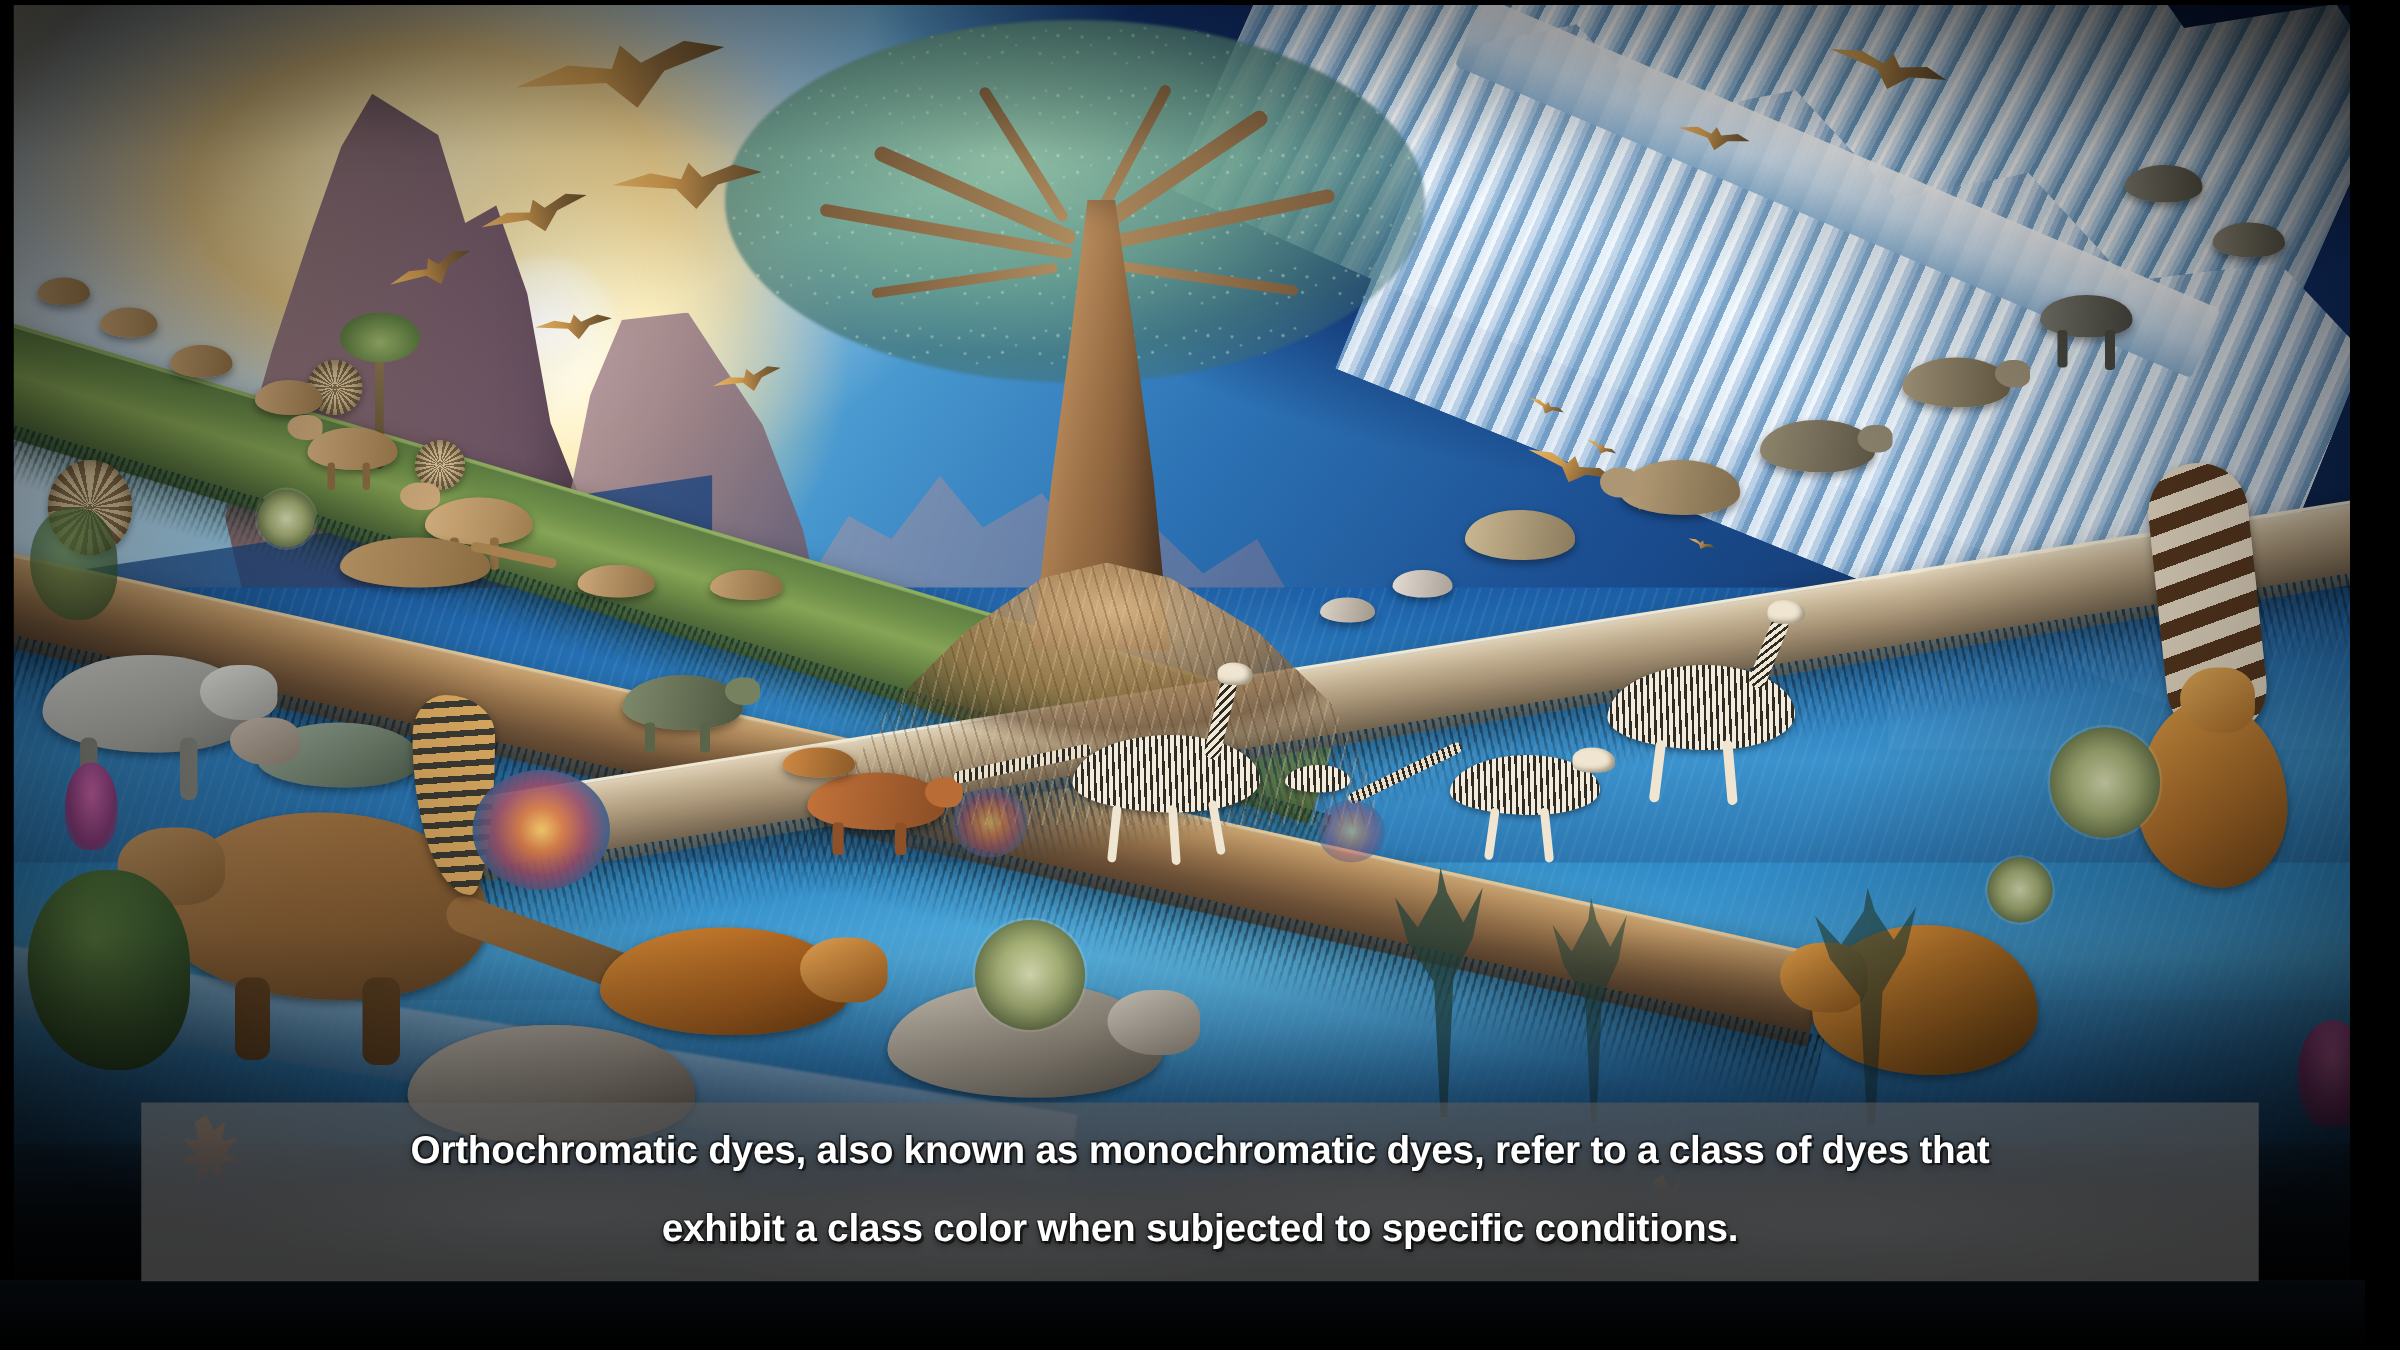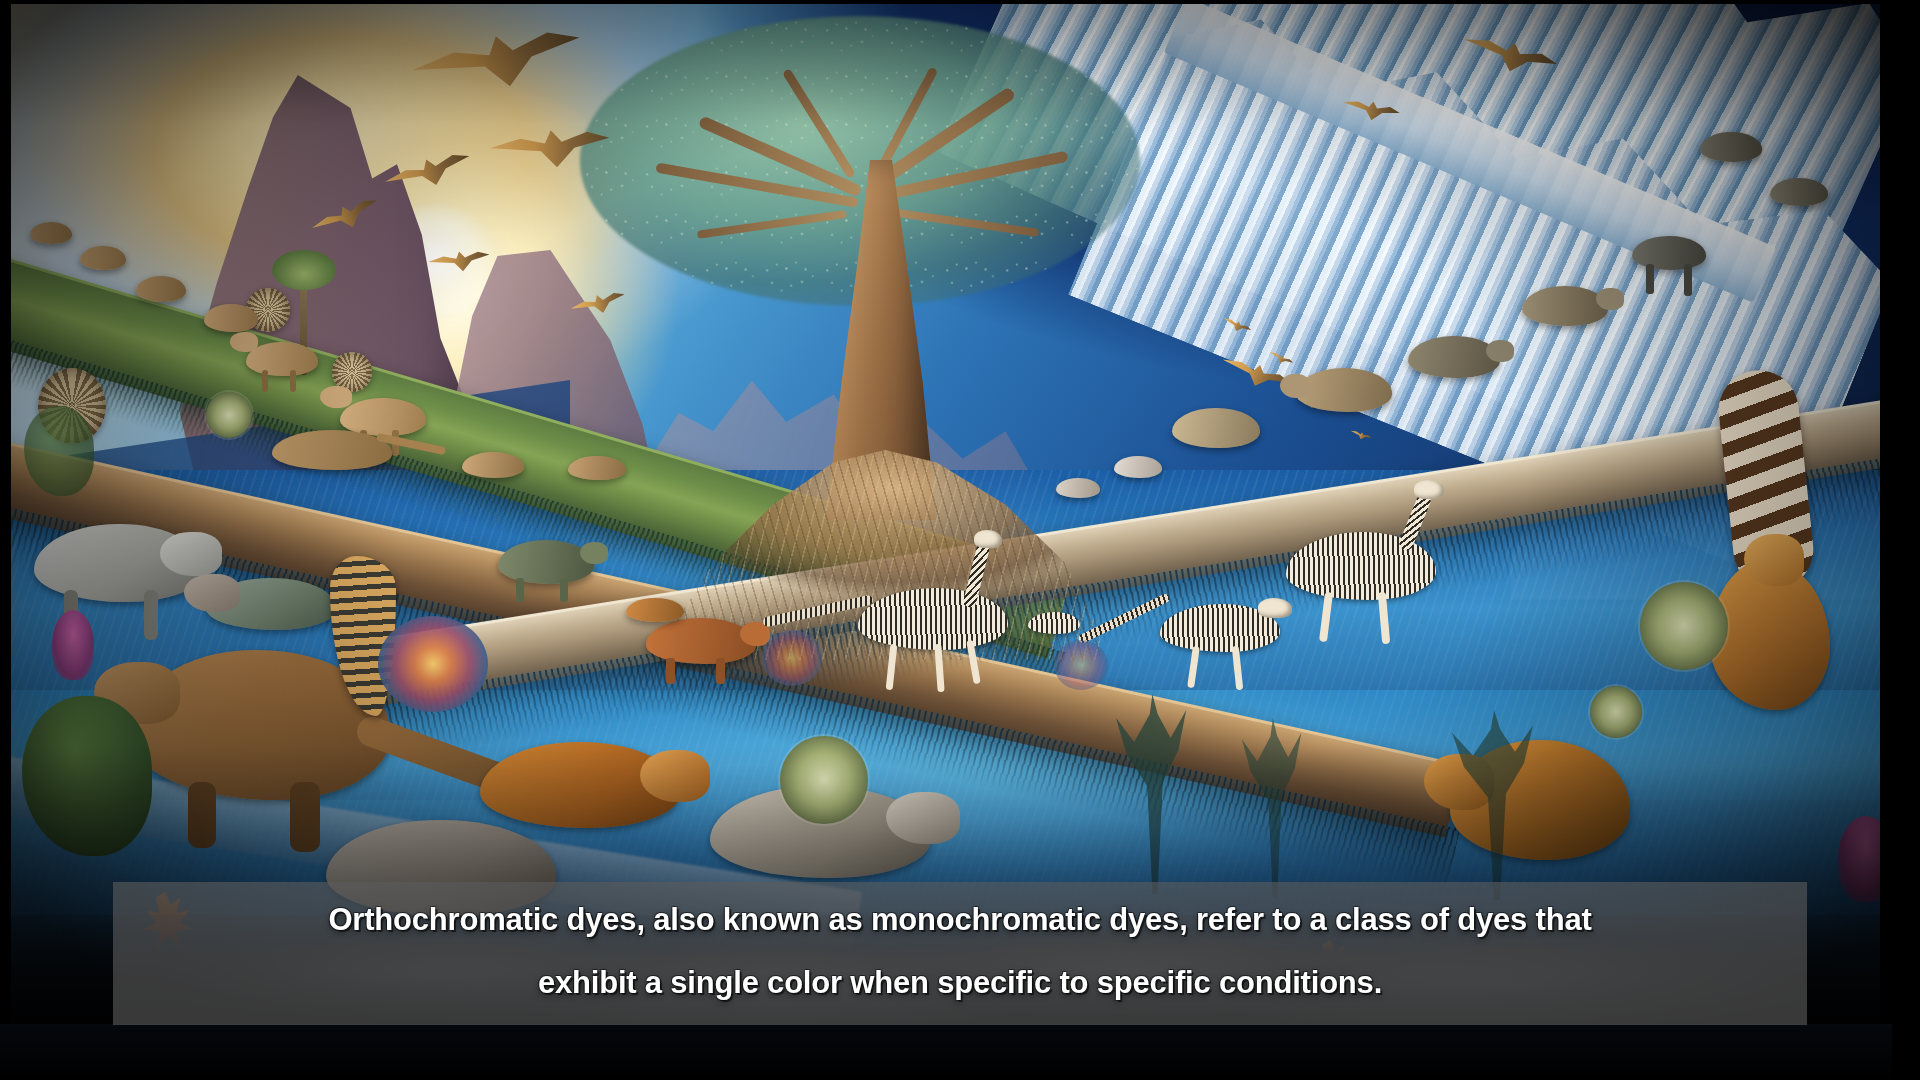--- a/index.html
+++ b/index.html
@@ -642,17 +642,17 @@
     <div class="vignette"></div>
   </div>
 
   <div class="frame-t"></div>
   <div class="frame-l"></div>
   <div class="frame-r"></div>
   <div class="frame-b"></div>
 
   <div id="caption">
     <div class="cap-line">Orthochromatic dyes, also known as monochromatic dyes, refer to a class of dyes that</div>
-    <div class="cap-line">exhibit a single color when specific to specific conditions.</div>
+    <div class="cap-line">exhibit a class color when subjected to specific conditions.</div>
   </div>
 
 
 </div>
 
 </body></html>

